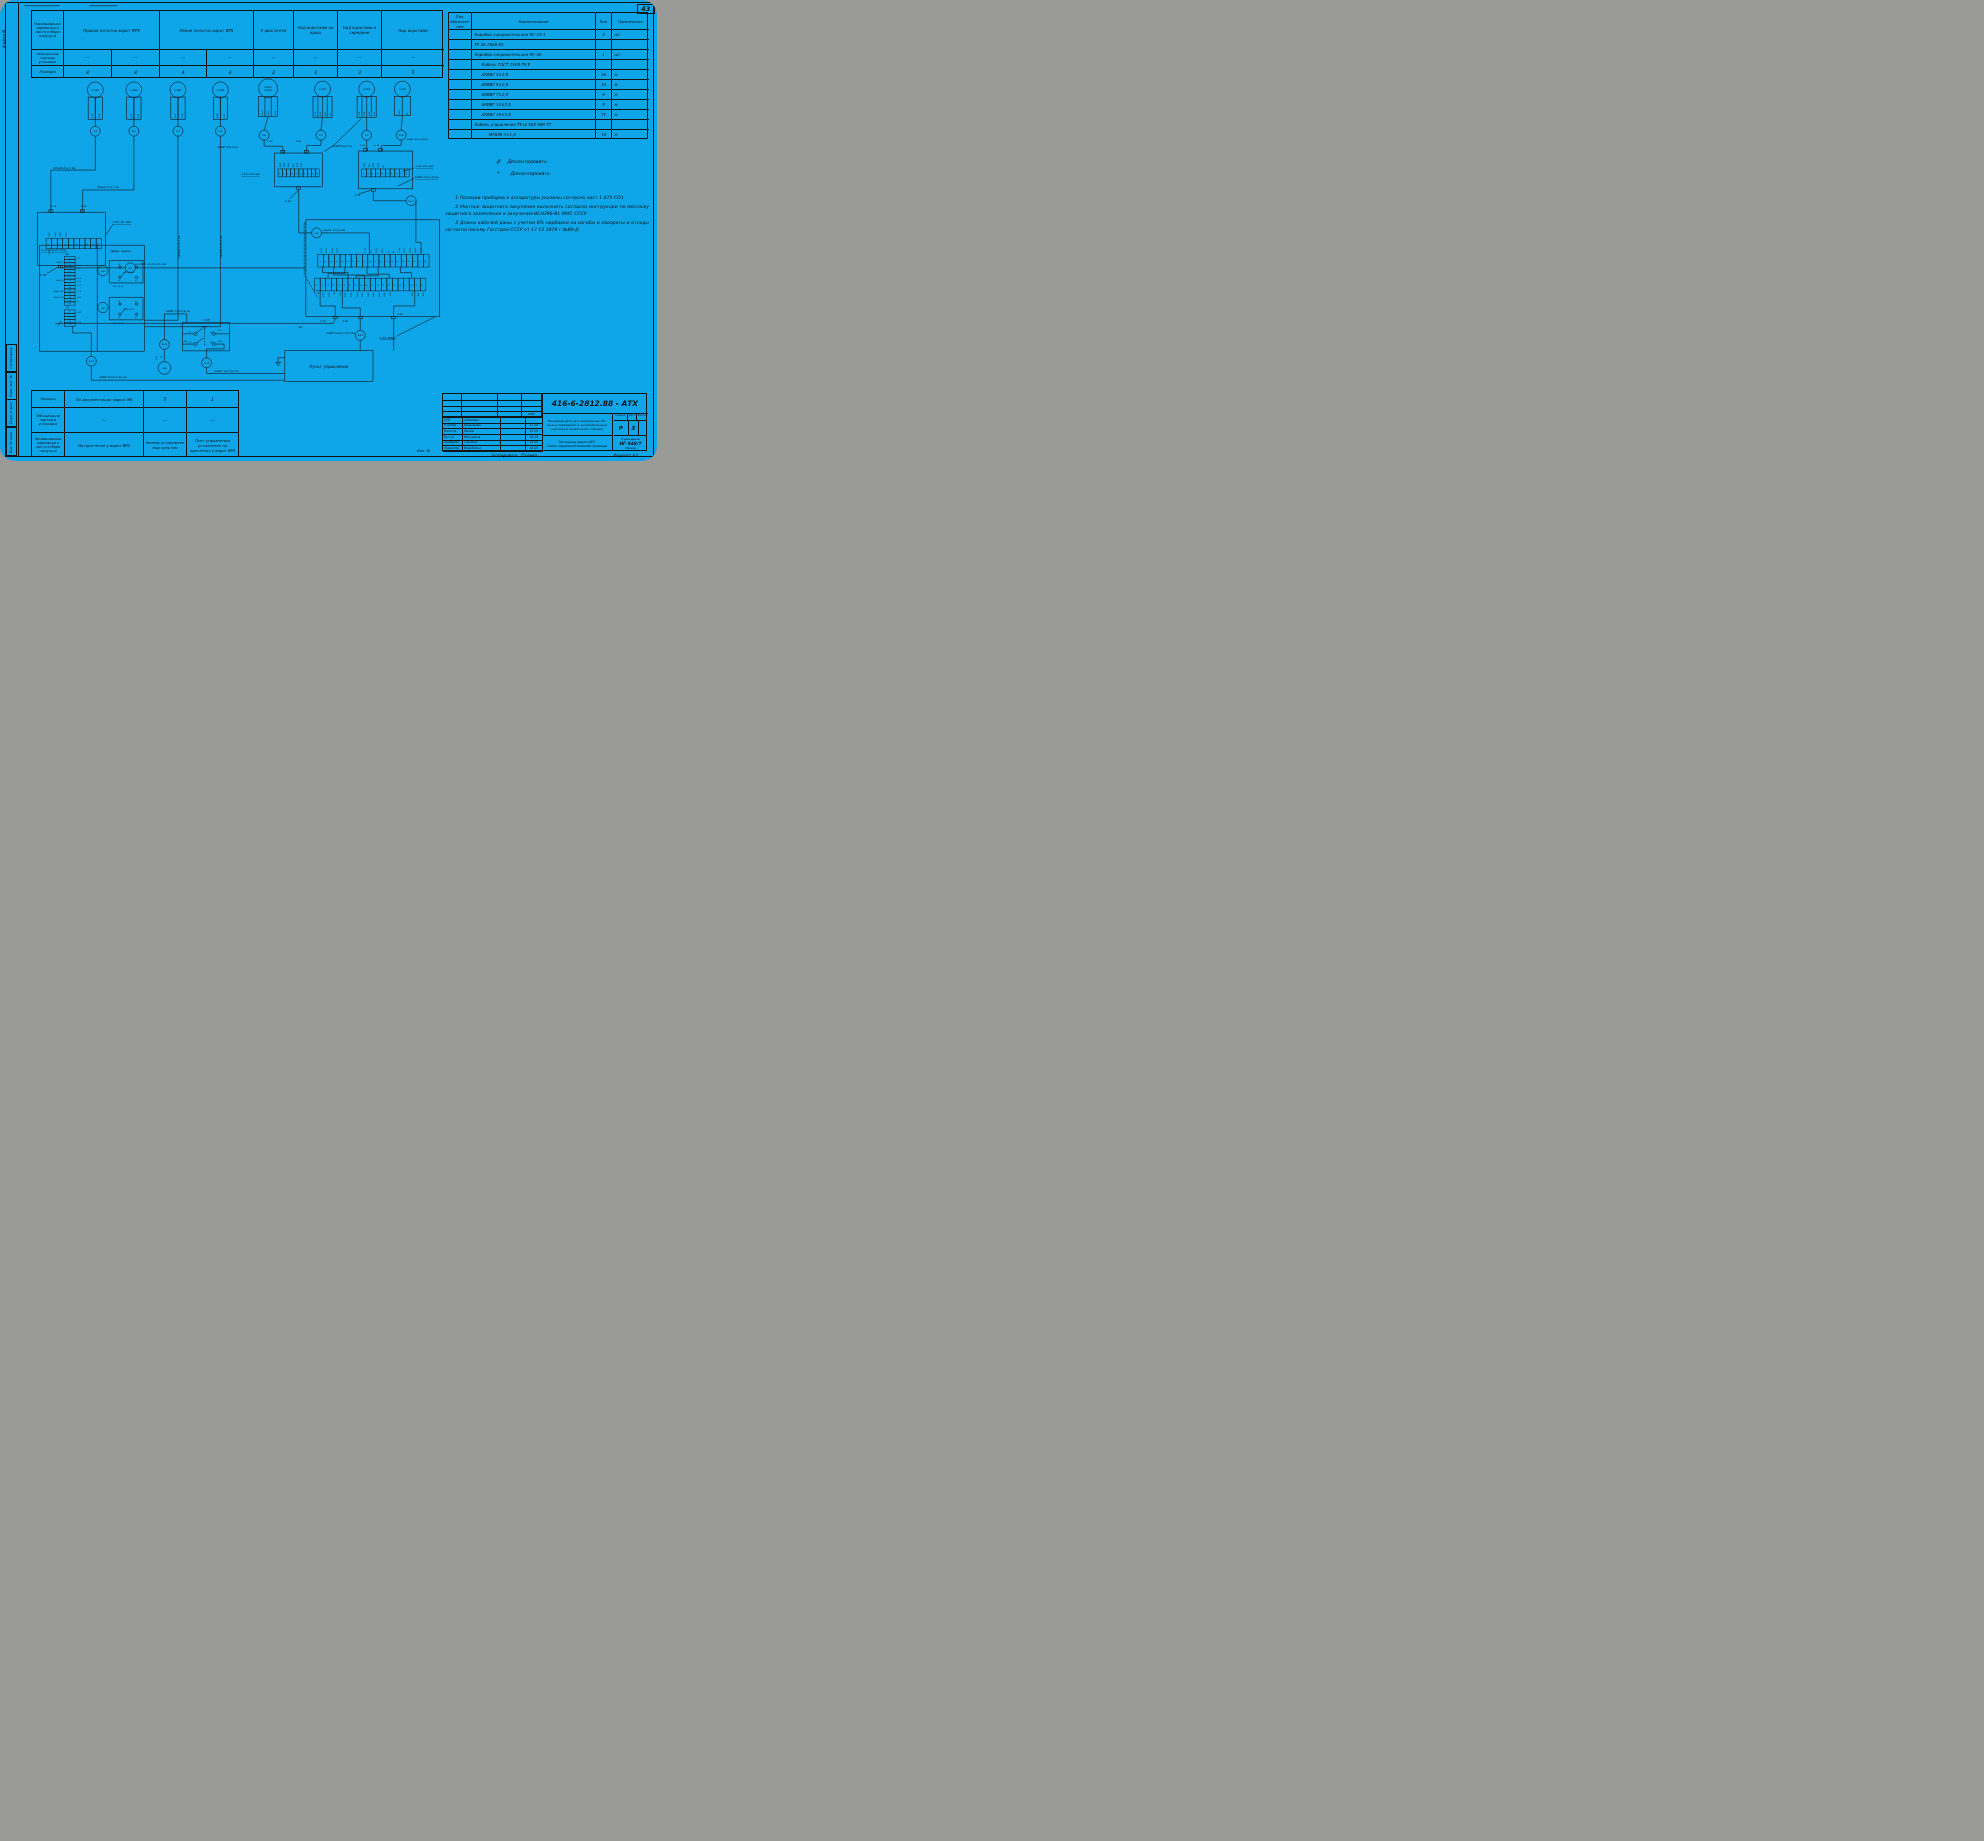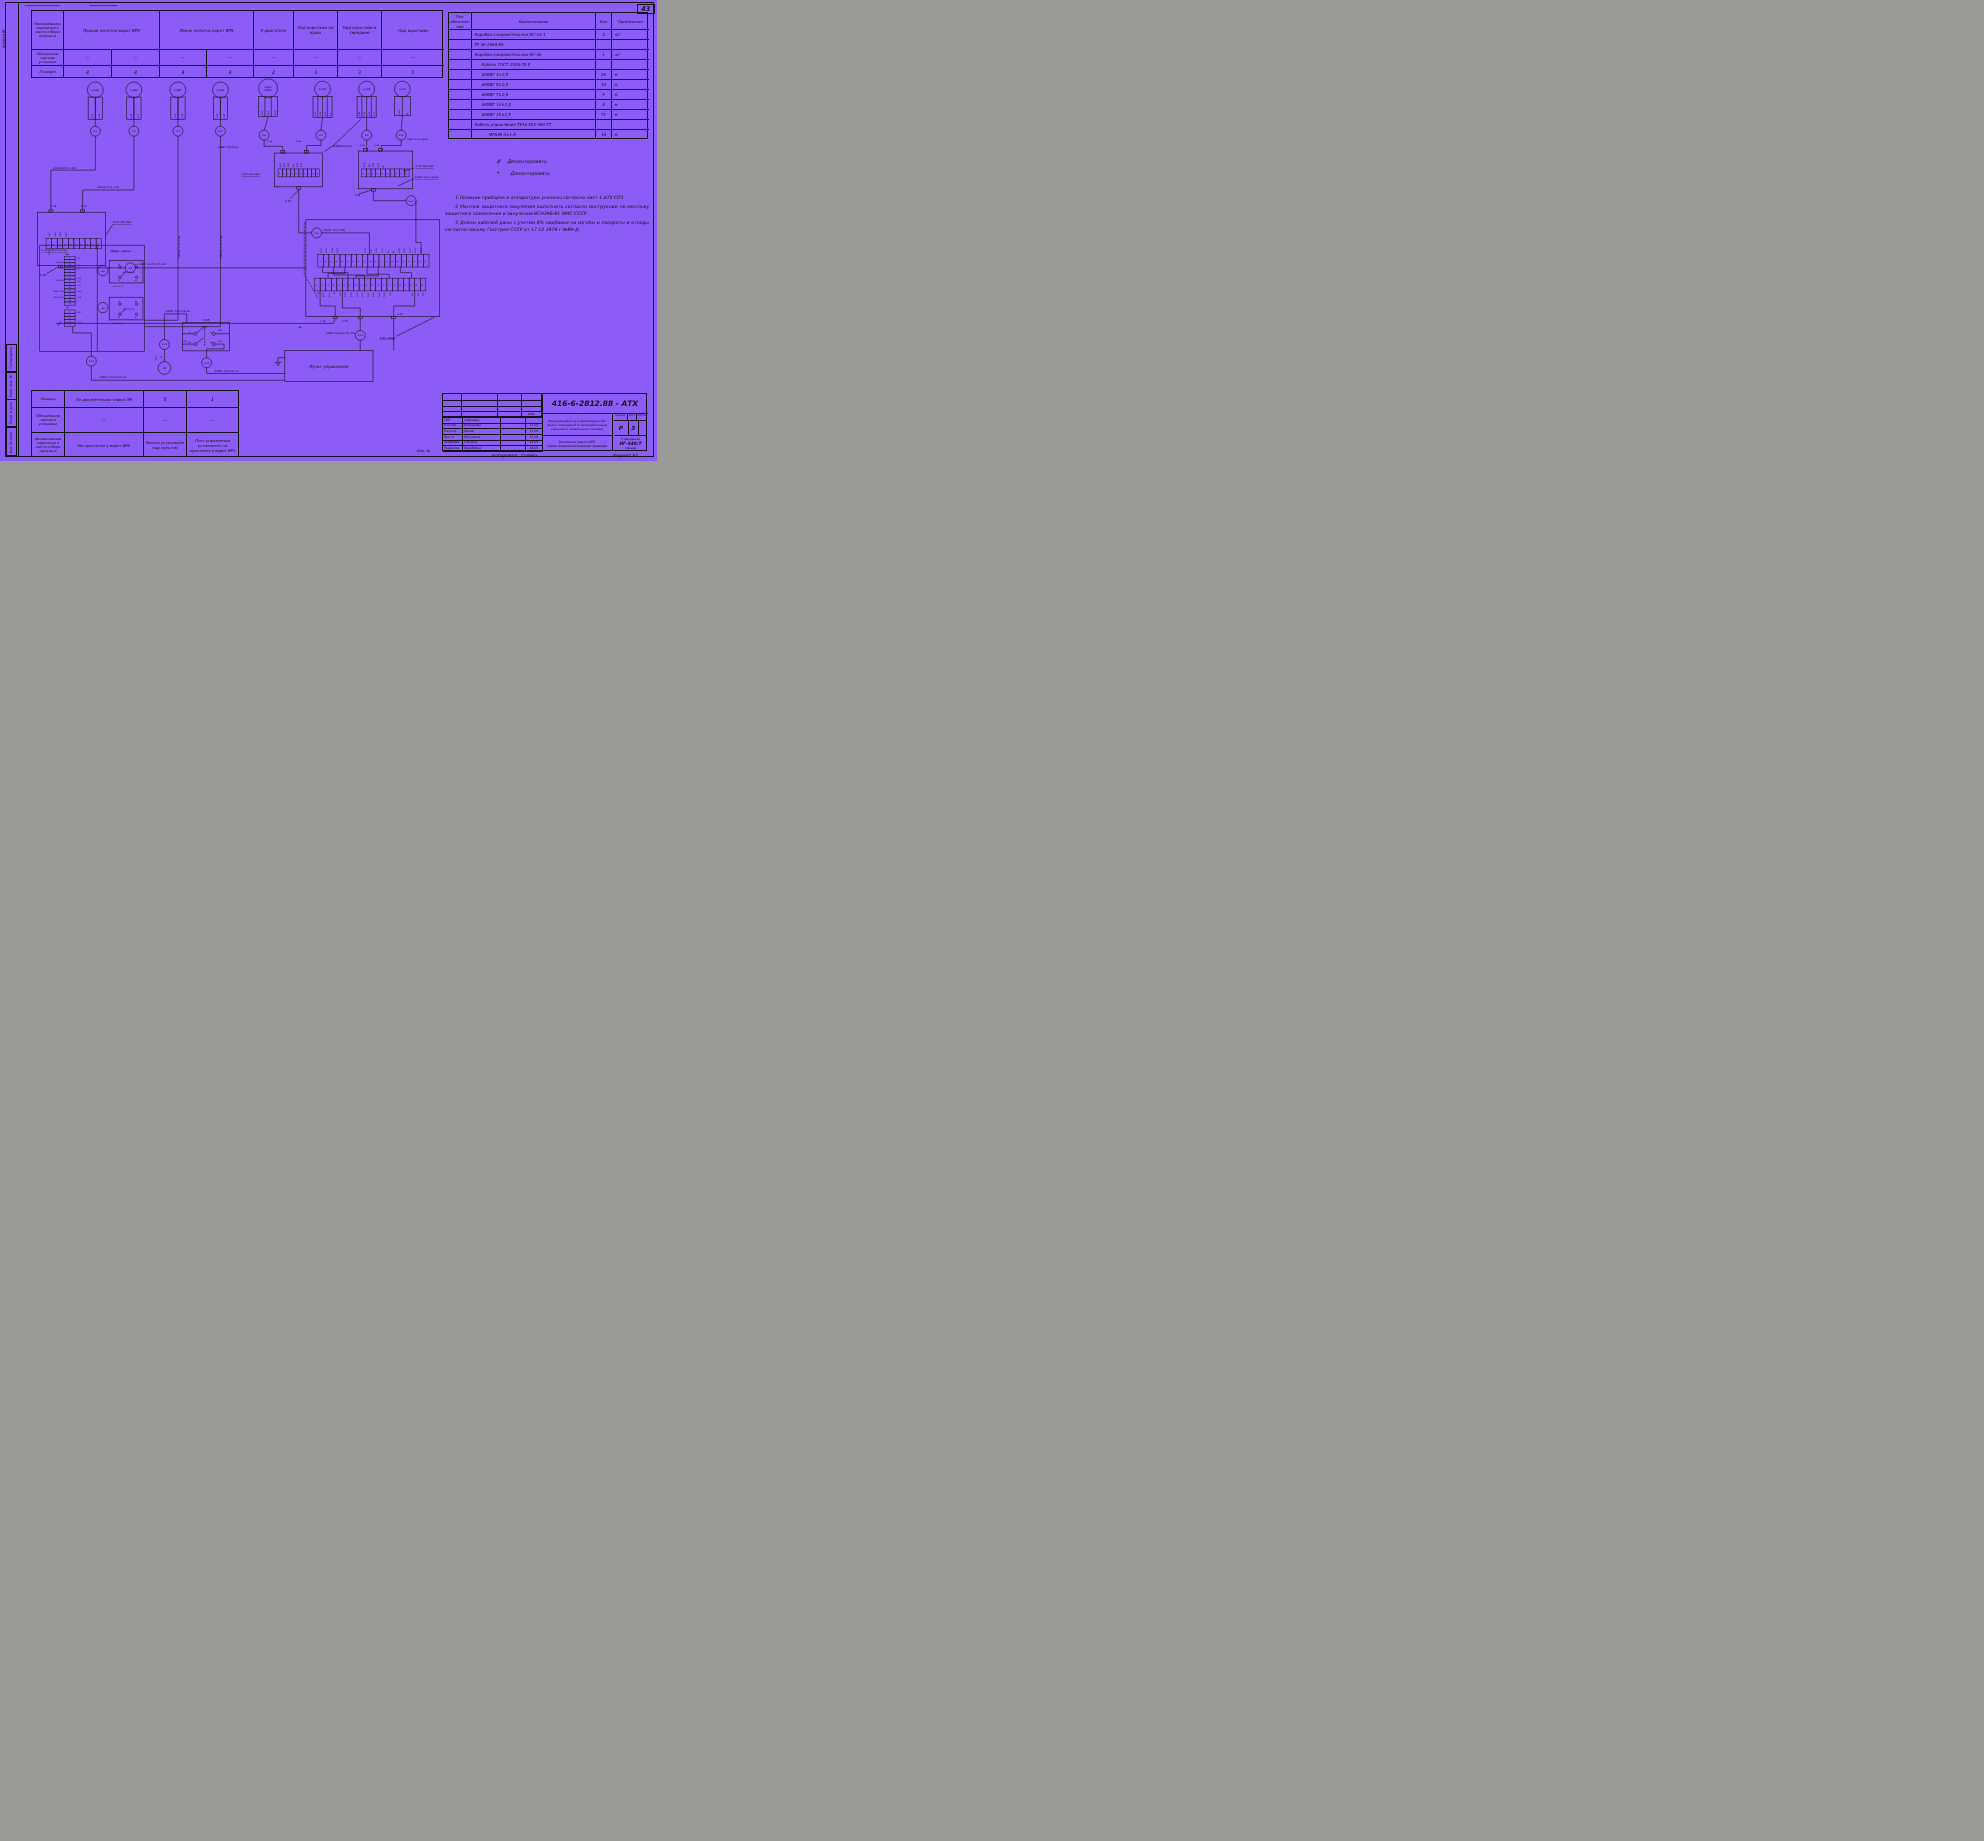--- a/index.html
+++ b/index.html
@@ -1,17 +1,17 @@
 <!DOCTYPE html>
 <html style="font-size:6.4px"><head>
 <meta charset="utf-8">
 <style>
   html,body{margin:0;padding:0;background:#9a9a98;}
-  .paper{position:relative;width:657px;height:461px;background:#8b5cf6;
-         font-family:"DejaVu Sans",sans-serif;color:#141414;overflow:hidden;}
+  .paper{position:relative;width:657px;height:461px;background:#0ea5e9;
+         font-family:"DejaVu Sans",sans-serif;color:#141414;overflow:hidden;border-radius:15px;}
   .frame{position:absolute;left:4.8px;top:2.4px;width:649px;height:455px;border:1px solid #141414;box-sizing:border-box;}
   .marginline{position:absolute;left:17.5px;top:2.4px;height:455px;border-left:0.6px solid #141414;}
   svg{position:absolute;left:0;top:0;}
   svg polyline,svg line,svg rect,svg circle,svg path{fill:none;stroke:#161616;stroke-width:1.5;}
   svg rect.cell{stroke-width:1.2;}
   svg text{font-family:"DejaVu Sans",sans-serif;font-style:italic;fill:#101010;stroke:none;}
   .grid{display:grid;position:absolute;border:0.9px solid #141414;box-sizing:border-box;}
   .grid>div{border-left:0.5px solid #141414;border-top:0.5px solid #141414;display:flex;
             align-items:center;justify-content:center;text-align:center;font-style:italic;
             overflow:hidden;box-sizing:border-box;padding:0.4px 0.8px;}

